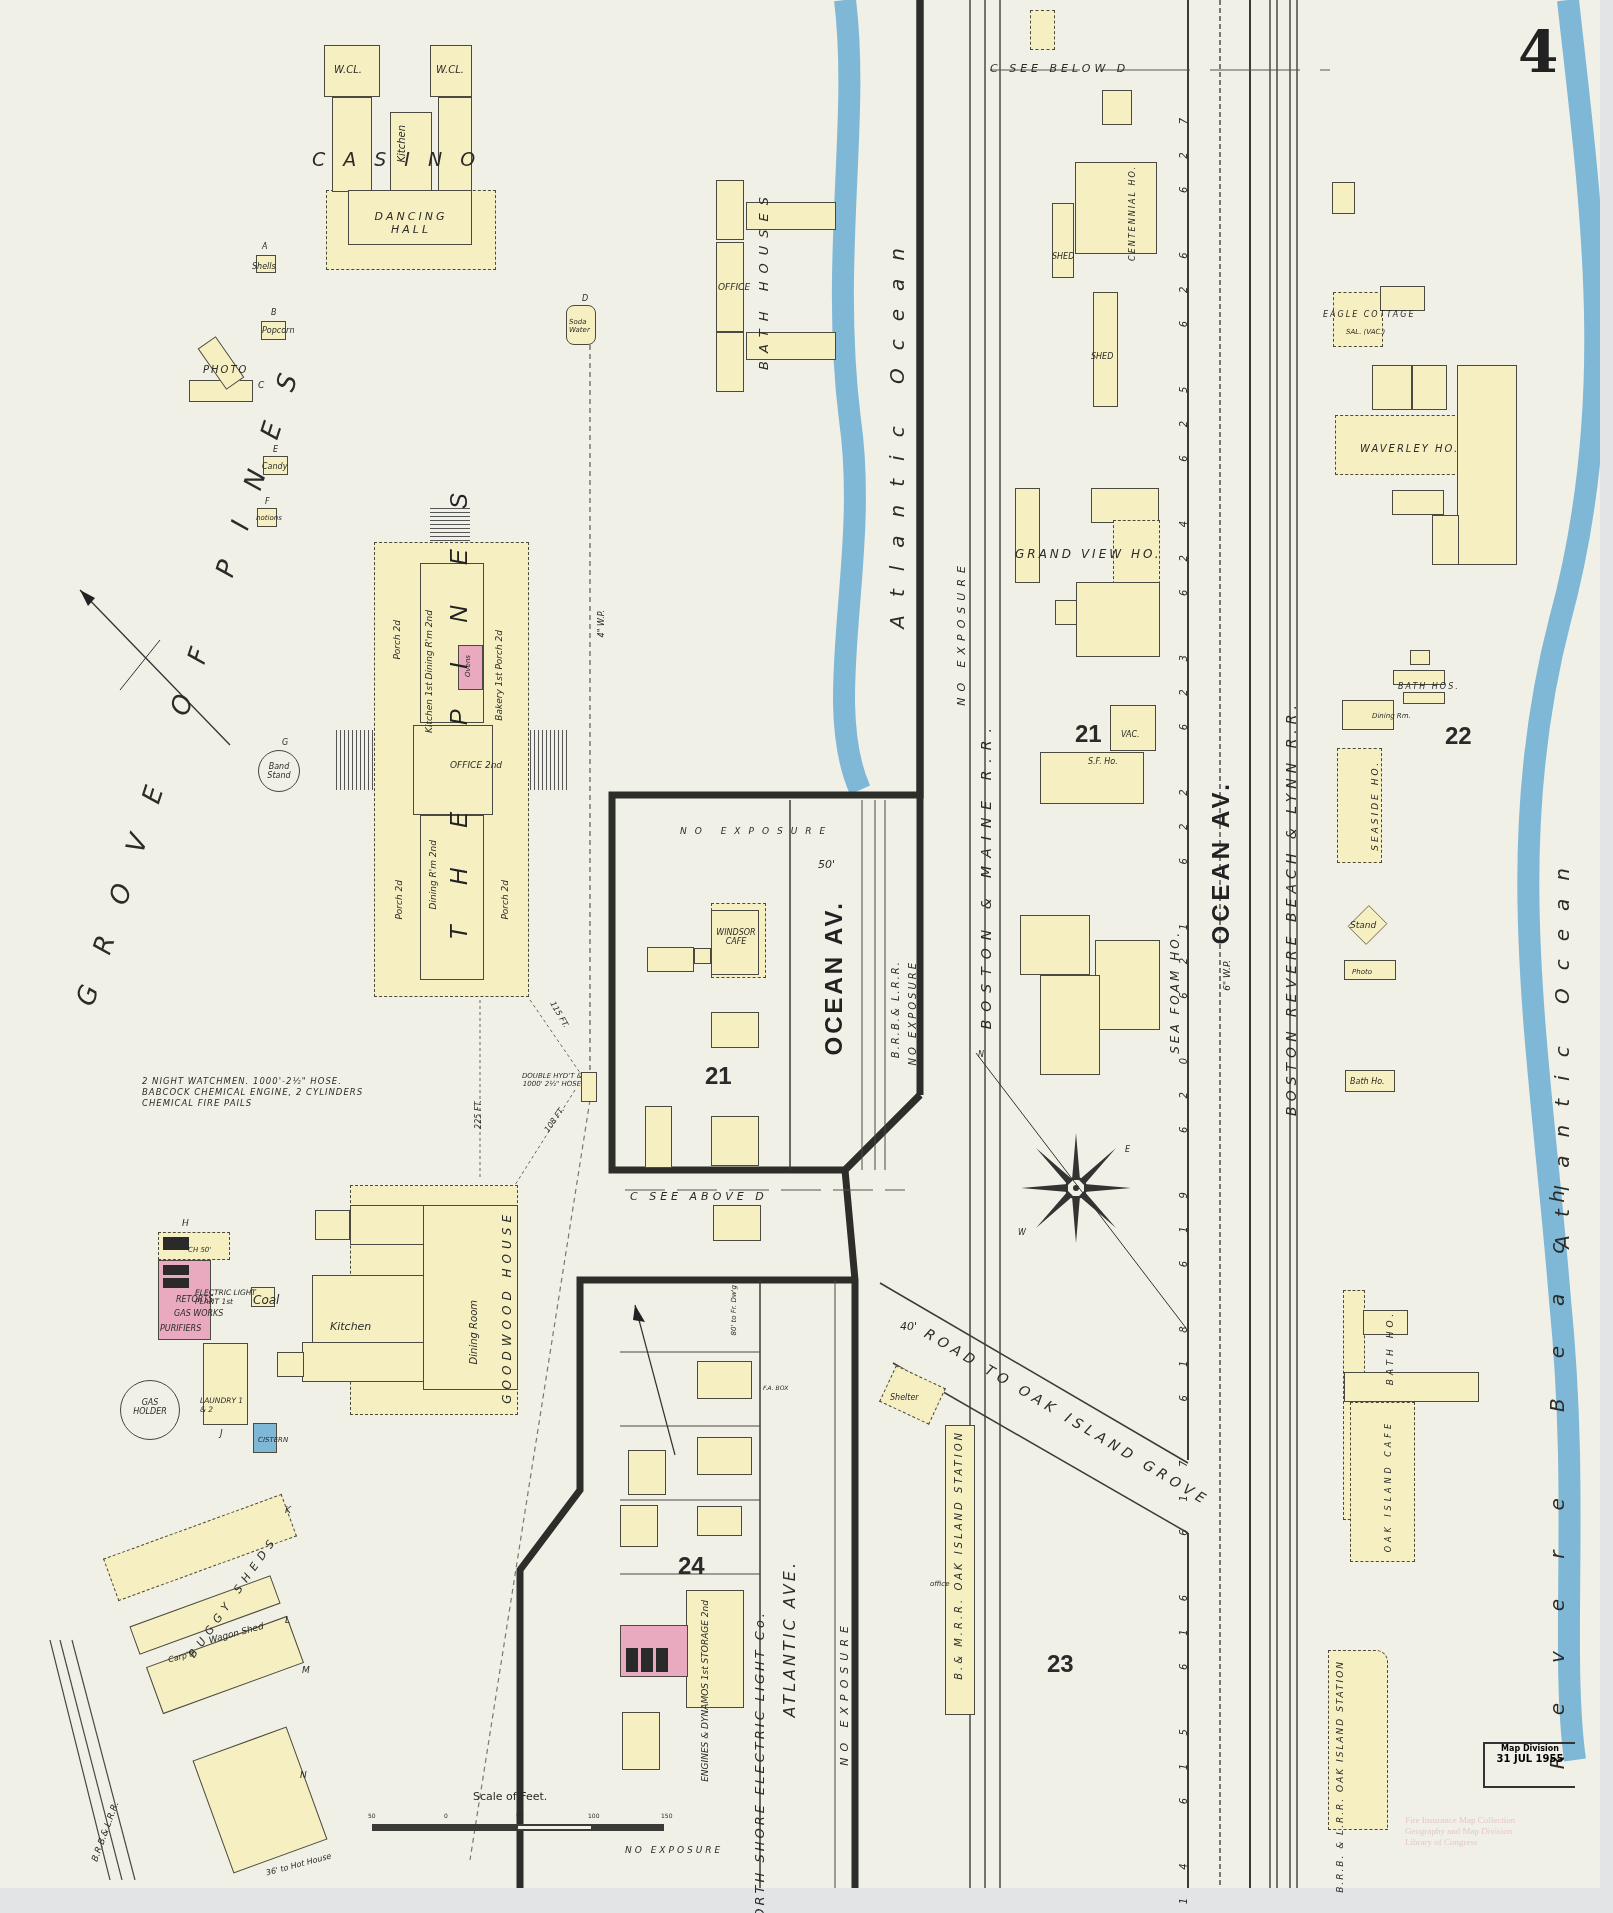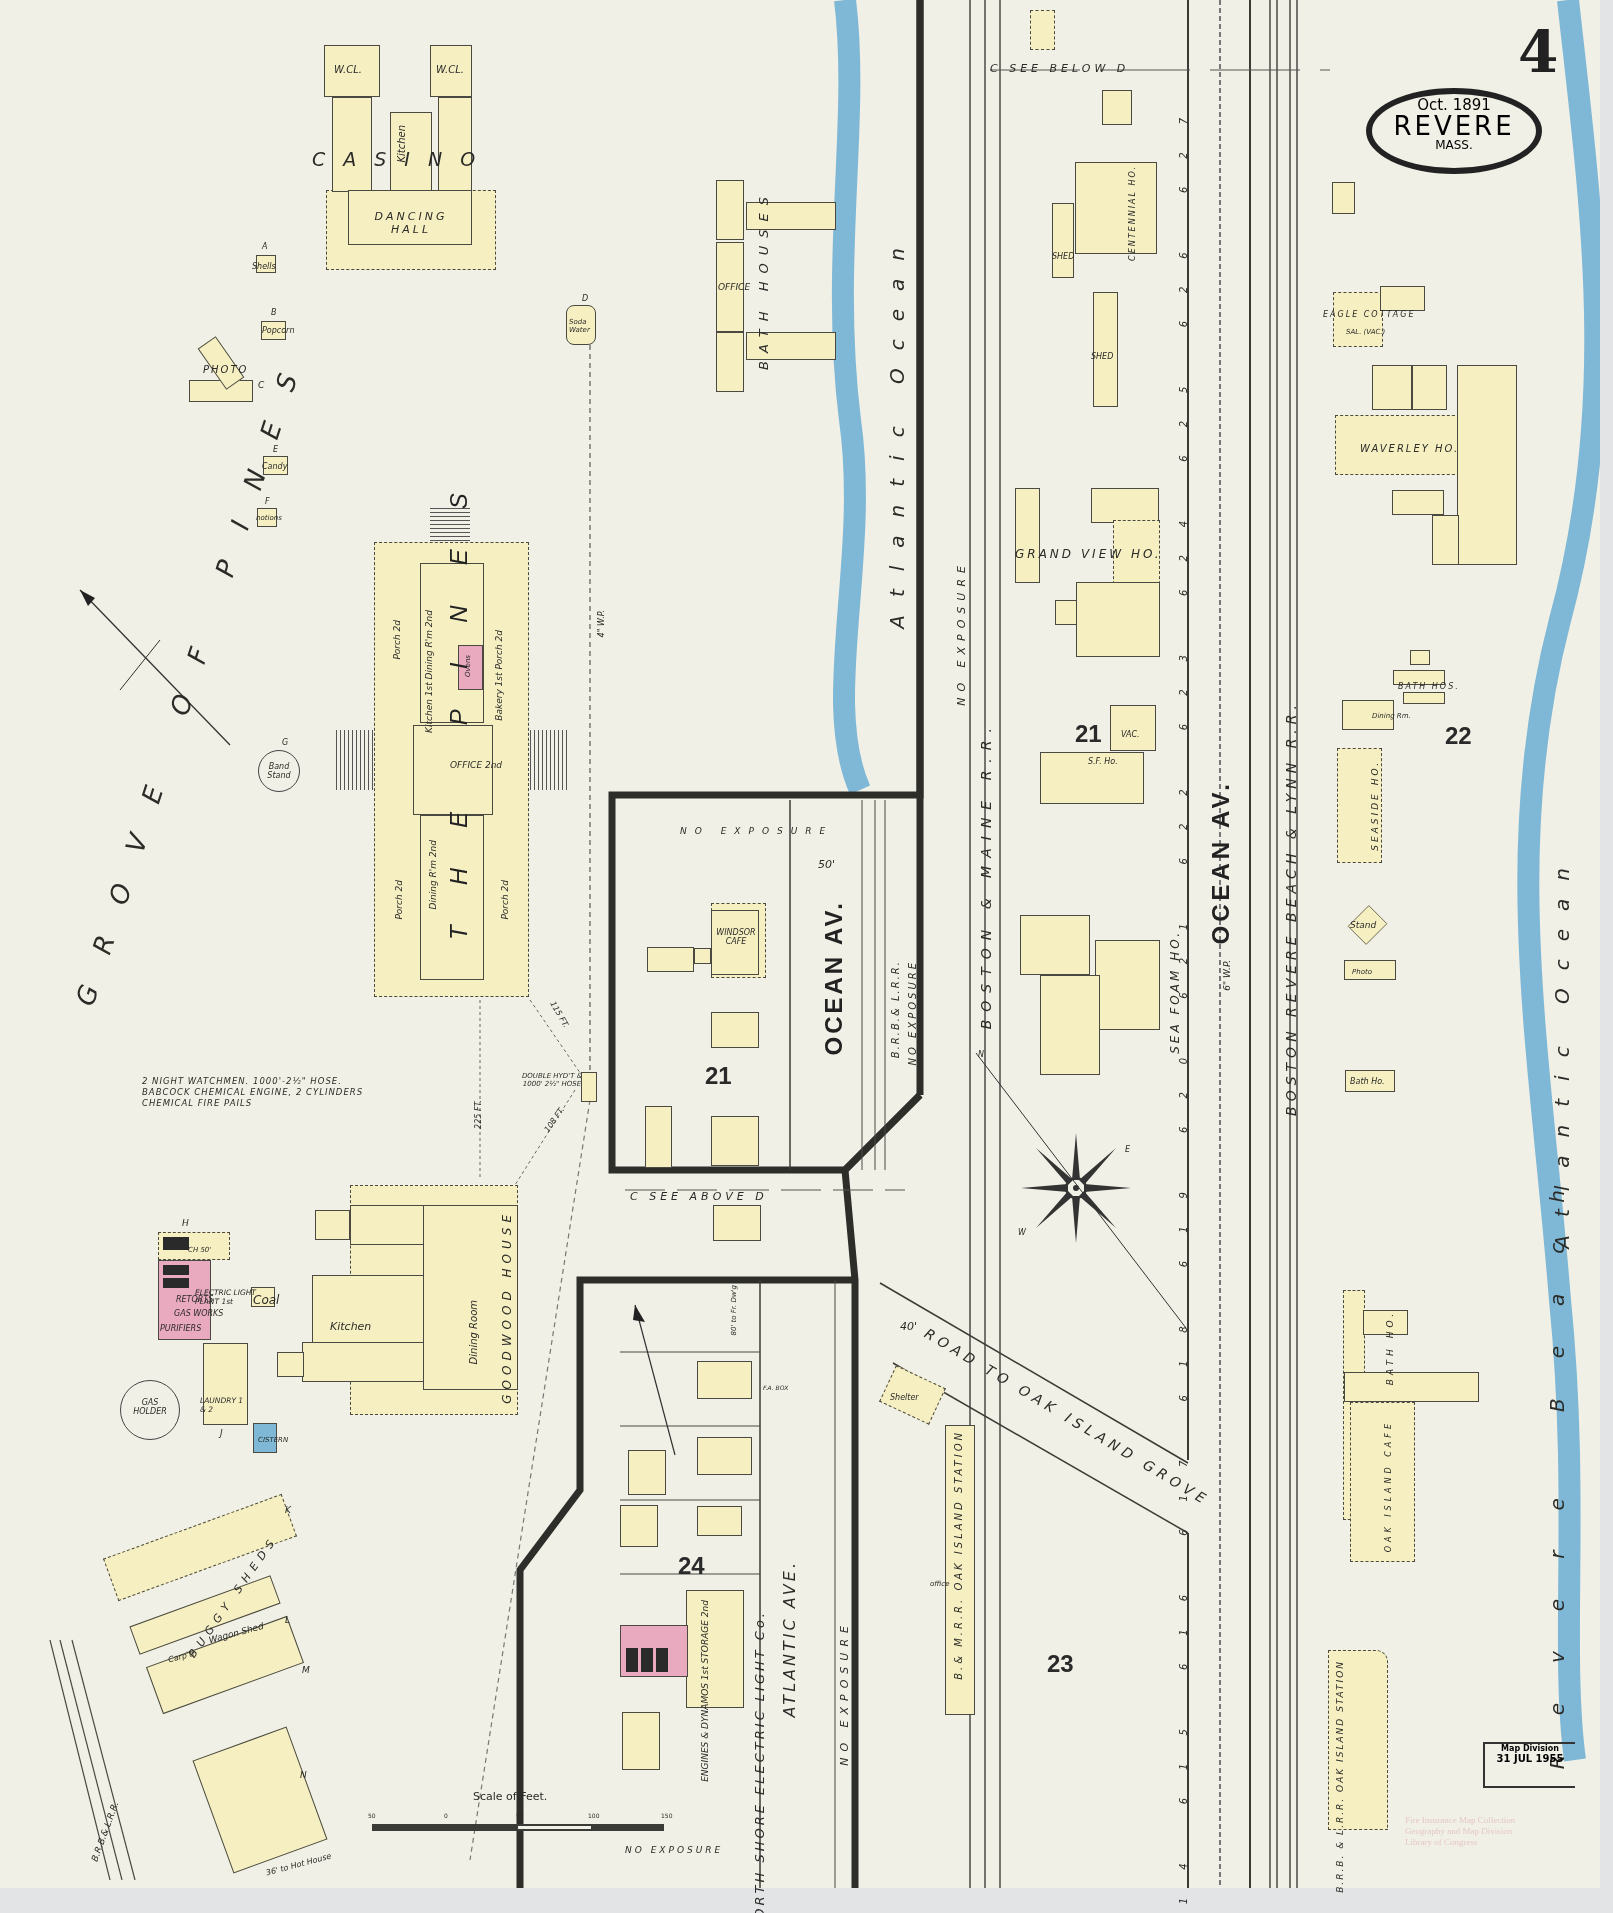--- a/index.html
+++ b/index.html
@@ -93,25 +93,20 @@
         <polygon points="40,-40 3,-8 8,-3"></polygon>
         <polygon points="-40,40 -3,8 -8,3"></polygon>
       </g>
       <line x1="-100" y1="-135" x2="110" y2="140" stroke="#333" stroke-width="1"></line>
     </g>
 
     <rect x="372" y="1824" width="292" height="7" fill="#3a3a36"></rect>
     <rect x="518" y="1826" width="73" height="3" fill="#f1f0e6"></rect>
   </svg>
 
-  <div class="abs" style="left:1366px;top:88px;width:164px;height:74px;border:6px solid #222;border-radius:50%;text-align:center;background:#f1f0e6;">
-    <div style="font-size:15px;margin-top:2px;">Oct. 1891</div>
-    <div style="font-size:26px;letter-spacing:3px;line-height:24px;">REVERE</div>
-    <div style="font-size:12px;">MASS.</div>
-  </div>
   <div class="abs big" style="left:1518px;top:18px;font-size:58px;font-family:'DejaVu Serif',serif;">4</div>
 
   <div>
     <div class="b dash" style="left:326px;top:190px;width:170px;height:80px;"></div>
     <div class="b" style="left:324px;top:45px;width:56px;height:52px;"></div>
     <div class="b" style="left:430px;top:45px;width:42px;height:52px;"></div>
     <div class="b" style="left:332px;top:97px;width:40px;height:95px;"></div>
     <div class="b" style="left:438px;top:97px;width:34px;height:95px;"></div>
     <div class="b" style="left:390px;top:112px;width:42px;height:80px;"></div>
     <div class="b" style="left:348px;top:190px;width:124px;height:55px;"></div>

